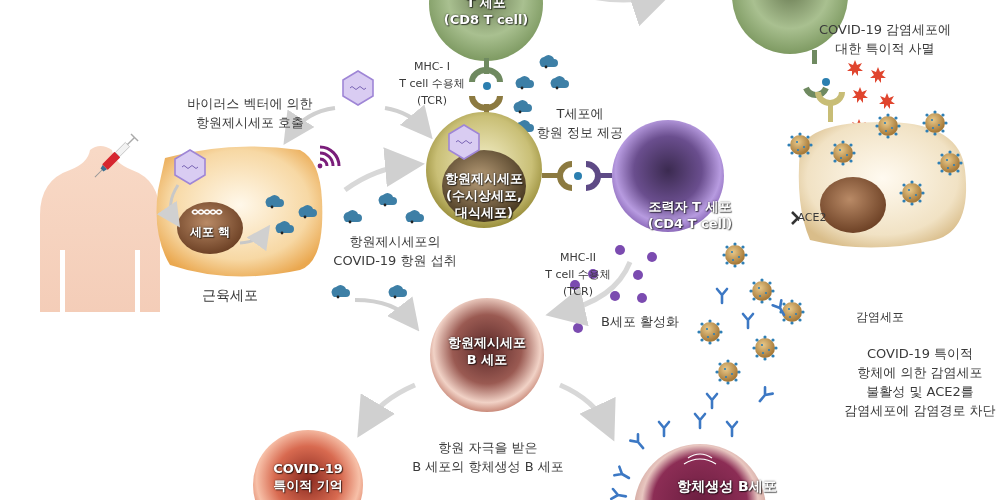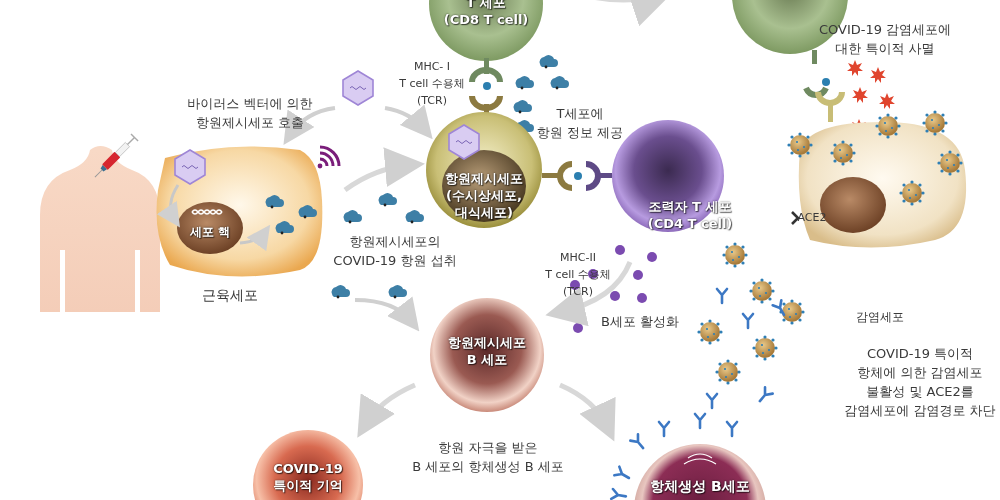--- a/index.html
+++ b/index.html
@@ -341,13 +341,13 @@
 <div class="lbl" style="left:393px;top:438px;width:190px;">
   <span>항원 자극을 받은</span>
   <span>B 세포의 항체생성 B 세포</span>
 </div>
 
 <div class="cell-text" style="left:258px;top:460px;width:100px;">
   <span>COVID-19</span>
   <span>특이적 기억</span>
 </div>
 
-<div class="cell-text" style="left:640px;top:478px;width:120px;font-size:14px;">항체생성 B세포</div>
+<div class="cell-text" style="left:667px;top:478px;width:120px;font-size:14px;">항체생성 B세포</div>
 
 </body></html>

